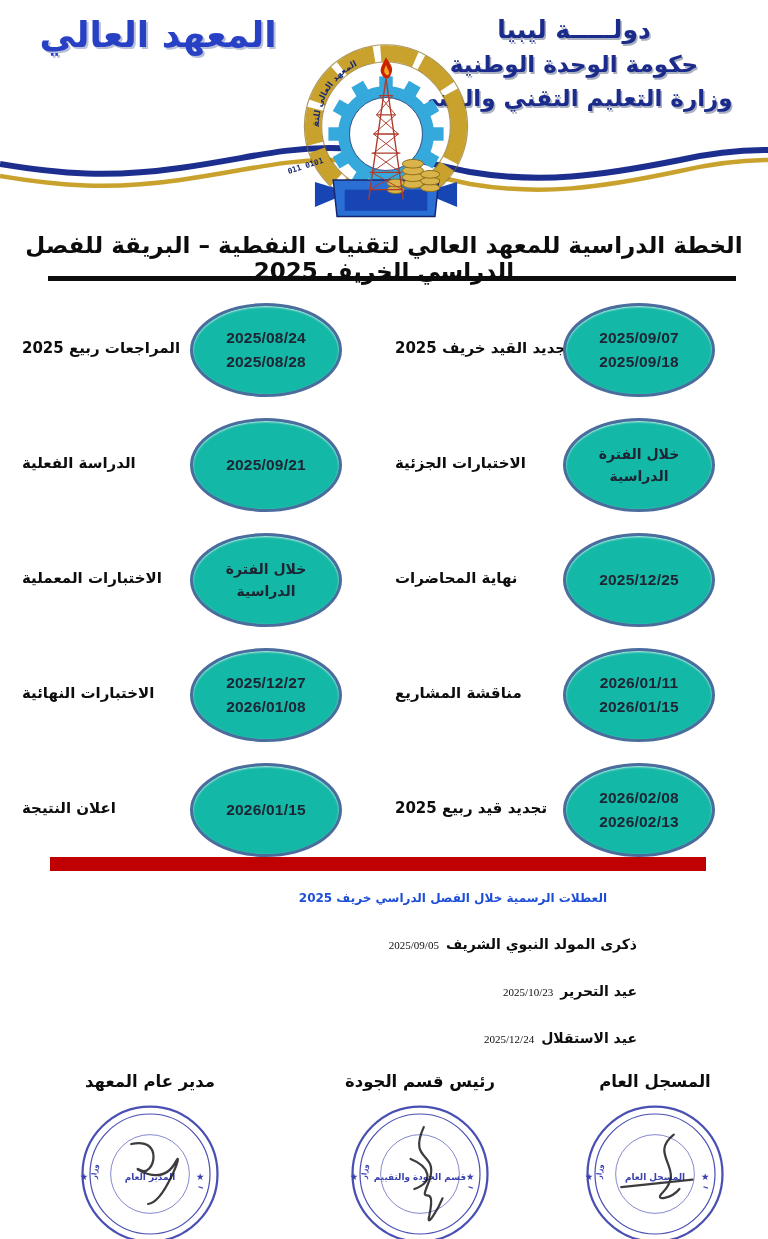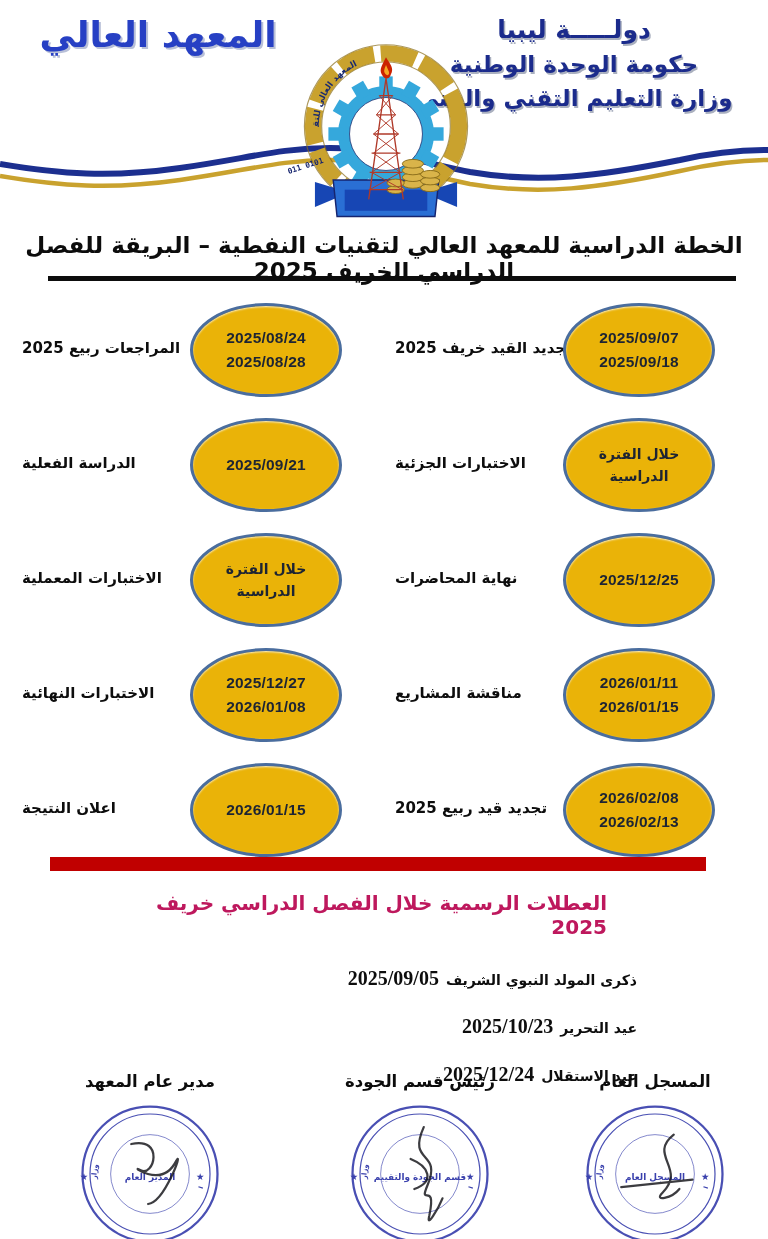--- a/index.html
+++ b/index.html
@@ -23,33 +23,33 @@
     font-size:23px;color:#0c0c0c;direction:rtl;}
   .title-rule{position:absolute;top:276px;left:48px;width:688px;height:5px;background:#0d0d0d;}
   
   .grid{position:absolute;top:290px;left:0;width:768px;}
   .grid-row{display:flex;flex-direction:row-reverse;height:115px;padding-left:22px;}
   .cell{position:relative;width:384px;height:115px;}
   .cell-label{position:absolute;left:0;right:230px;top:0;bottom:0;display:flex;
     align-items:center;justify-content:flex-end;font-size:15px;color:#0d0d0d;
     direction:rtl;white-space:nowrap;}
   .ellipse{position:absolute;right:53px;top:13px;width:146px;height:88px;border-radius:50%;
-    border:3px solid #4a6d9e;background:#eab308;display:flex;flex-direction:column;
+    border:3px solid #4a6d9e;background:#14b8a6;display:flex;flex-direction:column;
     align-items:center;justify-content:center;box-shadow:inset 0 1px 2px rgba(255,255,255,.8);}
   .ell-line.date{font-family:"Liberation Sans","DejaVu Sans",sans-serif;font-weight:bold;
     font-size:15.5px;color:#1d2433;line-height:24px;letter-spacing:.2px;}
   .ell-line.ar{font-size:14px;color:#1d2433;line-height:22px;direction:rtl;}
   
   .red-bar{position:absolute;top:857px;left:50px;width:656px;height:14px;background:#c00000;}
   .holidays{position:absolute;top:891px;right:131px;width:540px;direction:rtl;text-align:right;}
-  .holidays-title{color:#be185d;font-size:20px;padding-right:30px;margin-bottom:27px;}
+  .holidays-title{color:#1d4ed8;font-size:12px;padding-right:30px;margin-bottom:27px;}
   .holiday-item{display:flex;direction:ltr;justify-content:flex-end;align-items:baseline;
     gap:7px;margin-bottom:22px;line-height:24px;}
-  .holiday-date{font-family:"Liberation Serif","DejaVu Serif",serif;font-weight:bold;
-    font-size:20px;color:#0d0d0d;}
+  .holiday-date{font-family:"Liberation Serif","DejaVu Serif",serif;font-weight:normal;
+    font-size:11px;color:#0d0d0d;}
   .holiday-label{font-size:14px;color:#0d0d0d;direction:rtl;}
   
   .sig-col{position:absolute;top:1060px;width:220px;text-align:center;margin-top:12px;}
   .sig-pos-0{left:545px;} .sig-pos-1{left:310px;} .sig-pos-2{left:40px;}
   .sig-label{font-size:16.5px;color:#0c0c0c;}
   .stamp{width:152px;height:150px;margin:8px auto 0;display:block;}
   .hidden-defs{position:absolute;width:0;height:0;overflow:hidden;}
 </style>
 </head>
 <body>

